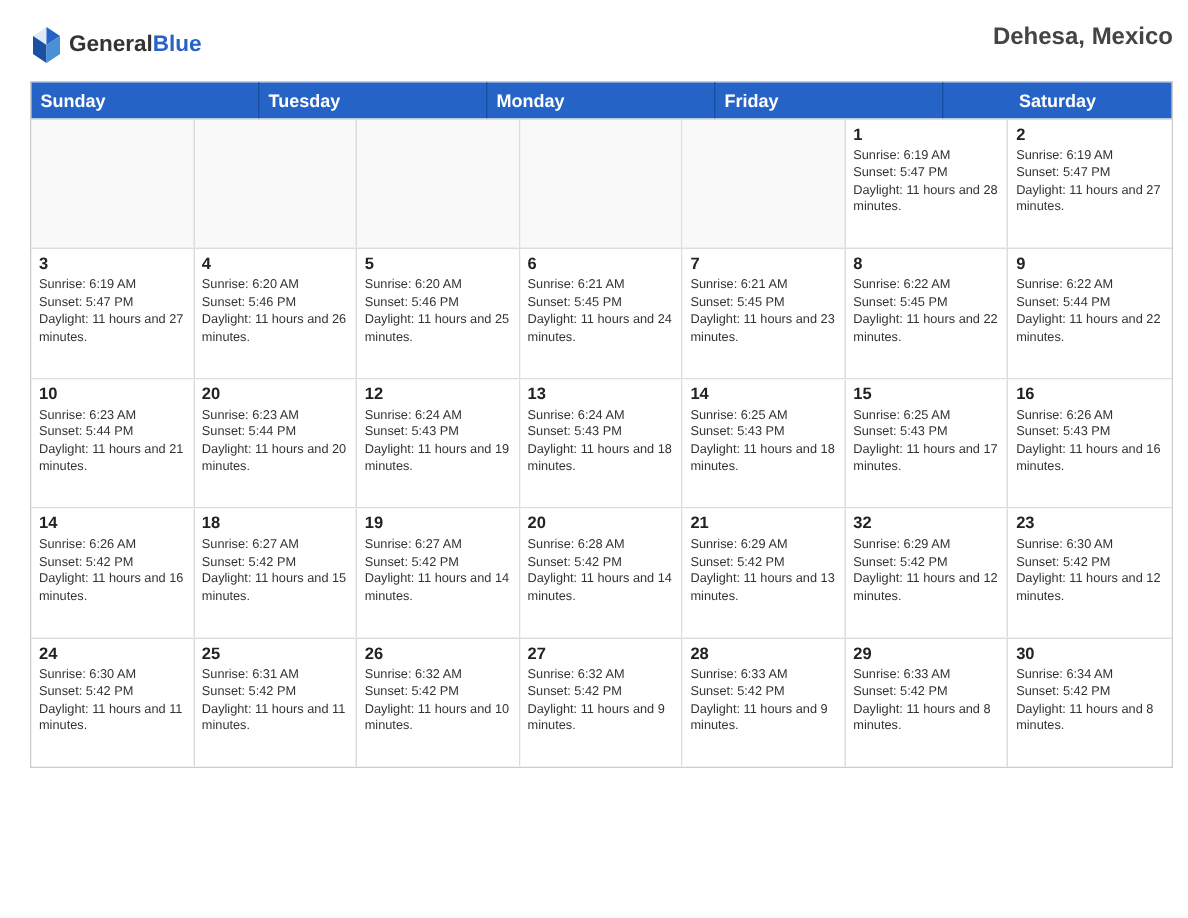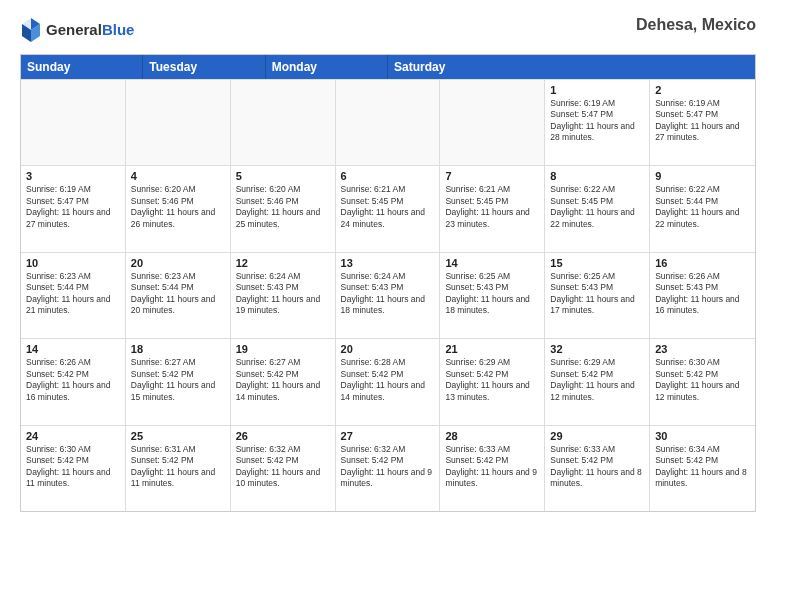--- a/index.html
+++ b/index.html
@@ -6,21 +6,21 @@
     body {
       font-family: Arial, sans-serif;
       background: #fff;
       width: 792px;
       height: 612px;
       overflow: hidden;
     }
     .page {
       width: 792px;
       height: 524px;
-      padding: 16px 36px 12px 20px;
+      padding: 16px 10px 12px 20px;
       display: flex;
       flex-direction: column;
     }
     .header {
       display: flex;
       justify-content: space-between;
       align-items: flex-start;
       margin-bottom: 10px;
     }
     .logo {
@@ -47,32 +47,32 @@
       font-weight: bold;
     }
     .calendar {
       flex: 1;
       display: flex;
       flex-direction: column;
       border: 1px solid #ccc;
     }
     .cal-header {
       display: grid;
-      grid-template-columns: repeat(6, 1fr);
+      grid-template-columns: repeat(5, 1fr);
       background: #2563c7;
     }
     .cal-header-cell {
       color: white;
       font-weight: bold;
       font-size: 12px;
       padding: 5px 6px;
       text-align: left;
       border-right: 1px solid #1a50a0;
     }
-    .cal-header-cell:last-child { border-right: none; }
+    .cal-header-cell:last-child { border-right: none; text-align: center; }
     .cal-body {
       flex: 1;
       display: flex;
       flex-direction: column;
     }
     .cal-row {
       display: grid;
       grid-template-columns: repeat(7, 1fr);
       flex: 1;
       border-top: 1px solid #ddd;
@@ -122,20 +122,21 @@
     <div class="title-block">
       <div class="location">Dehesa, Mexico</div>
     </div>
   </div>
 
   <div class="calendar">
     <div class="cal-header">
     <div class="cal-header-cell">Sunday</div>
         <div class="cal-header-cell">Tuesday</div>
         <div class="cal-header-cell">Monday</div>
+        <div class="cal-header-cell">Friday</div>
         <div class="cal-header-cell">Saturday</div>
       </div>
     <div class="cal-body">
     <div class="cal-row">
           <div class="cal-cell empty"></div>
           <div class="cal-cell empty"></div>
           <div class="cal-cell empty"></div>
           <div class="cal-cell empty"></div>
           <div class="cal-cell empty"></div>
           <div class="cal-cell">

